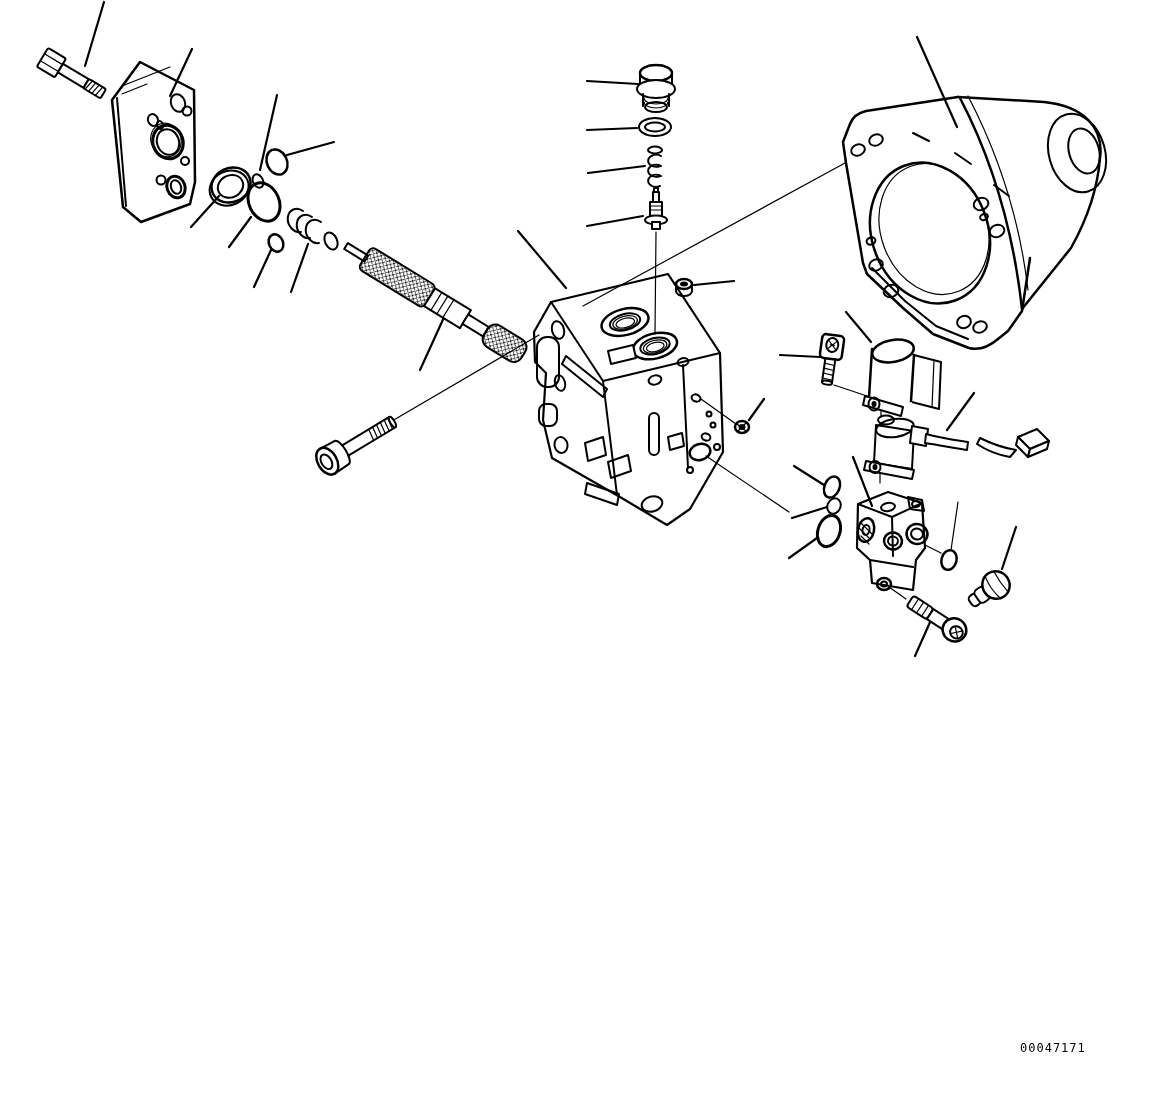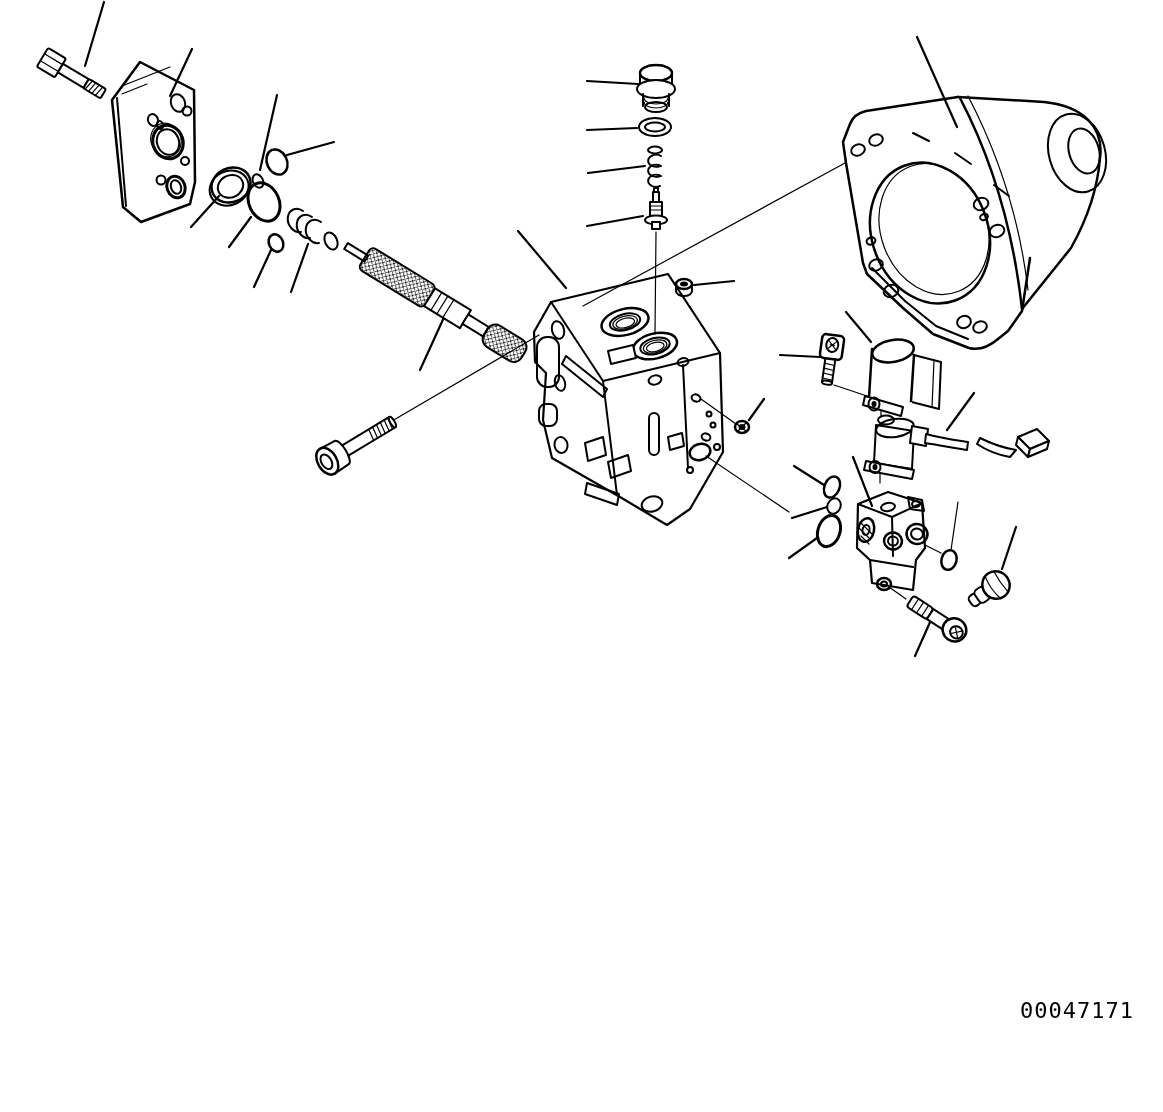--- a/index.html
+++ b/index.html
@@ -1,19 +1,19 @@
 <!DOCTYPE html>
 <html><head>
 <meta charset="utf-8">
 <style>
   html,body{margin:0;padding:0;background:#ffffff;}
   .stage{position:relative;width:1163px;height:1112px;background:#fff;overflow:hidden;
          font-family:"DejaVu Sans Mono","Liberation Mono",monospace;}
   svg{position:absolute;left:0;top:0;}
-  .drawing-number{position:absolute;left:1020px;top:998px;font-size:22px;color:#000;
+  .drawing-number{position:absolute;left:1020px;top:1041px;font-size:12px;color:#000;
                   letter-spacing:1px;font-family:"DejaVu Sans Mono","Liberation Mono",monospace;}
   
   .o{fill:#fff;stroke:#000;stroke-width:2;stroke-linejoin:round;stroke-linecap:round;}
   .n{fill:none;stroke:#000;stroke-width:2;stroke-linejoin:round;stroke-linecap:round;}
   .w25{stroke-width:2.5;} .w3{stroke-width:3;}
   .t{fill:none;stroke:#000;stroke-width:1.2;stroke-linecap:round;}
   .L{fill:none;stroke:#000;stroke-width:2.2;stroke-linecap:round;}
   .k{fill:url(#knurl);stroke:#000;stroke-width:2;stroke-linejoin:round;}
   .b{fill:#000;stroke:none;}
 </style>

